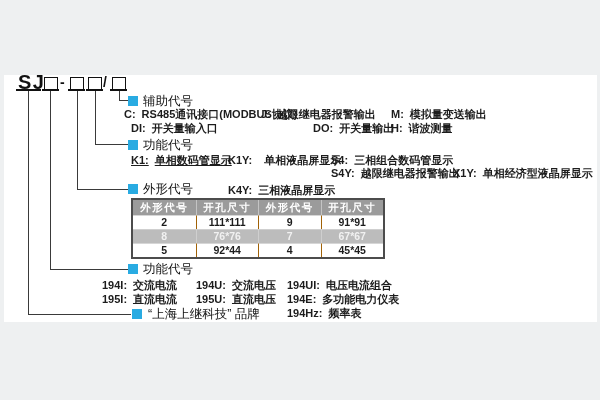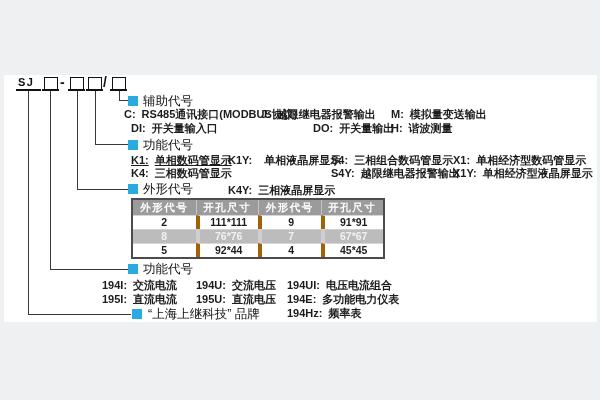--- a/index.html
+++ b/index.html
@@ -5,21 +5,21 @@
   html,body{margin:0;padding:0;}
   .page{
     position:relative; width:600px; height:400px;
     background:#eef0f1; overflow:hidden;
     font-family:"Liberation Sans", sans-serif;
     color:#1c1c1c;
   }
   .panel{position:absolute; left:4px; top:75px; width:593px; height:247px; background:#ffffff;}
   .abs{position:absolute;}
   
-  .mc-prefix{font-size:11px; font-weight:700; letter-spacing:1.5px; line-height:15px; color:#111;}
+  .mc-prefix{font-size:20px; font-weight:700; letter-spacing:1.5px; line-height:15px; color:#111;}
   .mc-box{width:12px; height:11px; border:1.5px solid #111; background:#fff;}
   .mc-underline{height:2px; background:#111;}
   .mc-sep{font-size:14px; font-weight:700; line-height:14px; color:#111;}
   
   .vline{width:1px; background:#3a3a3a;}
   .hline{height:1px; background:#3a3a3a;}
   
   .sq{width:10px; height:10px;}
   .sec-title{font-size:12.5px; font-weight:400; line-height:14px; white-space:nowrap; color:#111;}
   
@@ -33,21 +33,21 @@
     display:grid; grid-template-columns:repeat(4,1fr);
     font-size:10.5px; text-align:center;
   }
   .tbl .hc{
     background:#9b9b9b; color:#ffffff; height:15px; line-height:15px;
     letter-spacing:1.5px; font-weight:600; border-left:1px solid #c4c4c4;
   }
   .tbl .hc:first-child{border-left:none;}
   .tbl .dc{
     height:13px; line-height:13px; font-weight:600;
-    border-left:4px solid #a16207; border-top:1px solid #d6d6d6;
+    border-left:1px solid #a16207; border-top:1px solid #d6d6d6;
   }
   .tbl .r0{border-left:none;}
   .tbl .hl{background:#bcbcbc; color:#f1f1f1; border-left-color:#cfcfcf; border-top-color:#cfcfcf;}
 </style>
 </head>
 <body>
 
 <div class="page">
   <div class="panel"></div>
 
@@ -121,28 +121,20 @@
     <span class="desc">单相数码管显示</span>
   </div>
   <div class="abs item" style="left:228px; top:154px;gap:12px;">
     <span class="code">K1Y:</span>
     <span class="desc">单相液晶屏显示</span>
   </div>
   <div class="abs item" style="left:331px; top:154px;">
     <span class="code">S4:</span>
     <span class="desc">三相组合数码管显示</span>
   </div>
-  <div class="abs item" style="left:453px; top:154px;">
-    <span class="code">X1:</span>
-    <span class="desc">单相经济型数码管显示</span>
-  </div>
-  <div class="abs item" style="left:131px; top:167px;">
-    <span class="code">K4:</span>
-    <span class="desc">三相数码管显示</span>
-  </div>
   <div class="abs item" style="left:228px; top:167px;margin-top:17px;">
     <span class="code">K4Y:</span>
     <span class="desc">三相液晶屏显示</span>
   </div>
   <div class="abs item" style="left:331px; top:167px;">
     <span class="code">S4Y:</span>
     <span class="desc">越限继电器报警输出</span>
   </div>
   <div class="abs item" style="left:453px; top:167px;justify-content:flex-end;">
     <span class="code">X1Y:</span>

